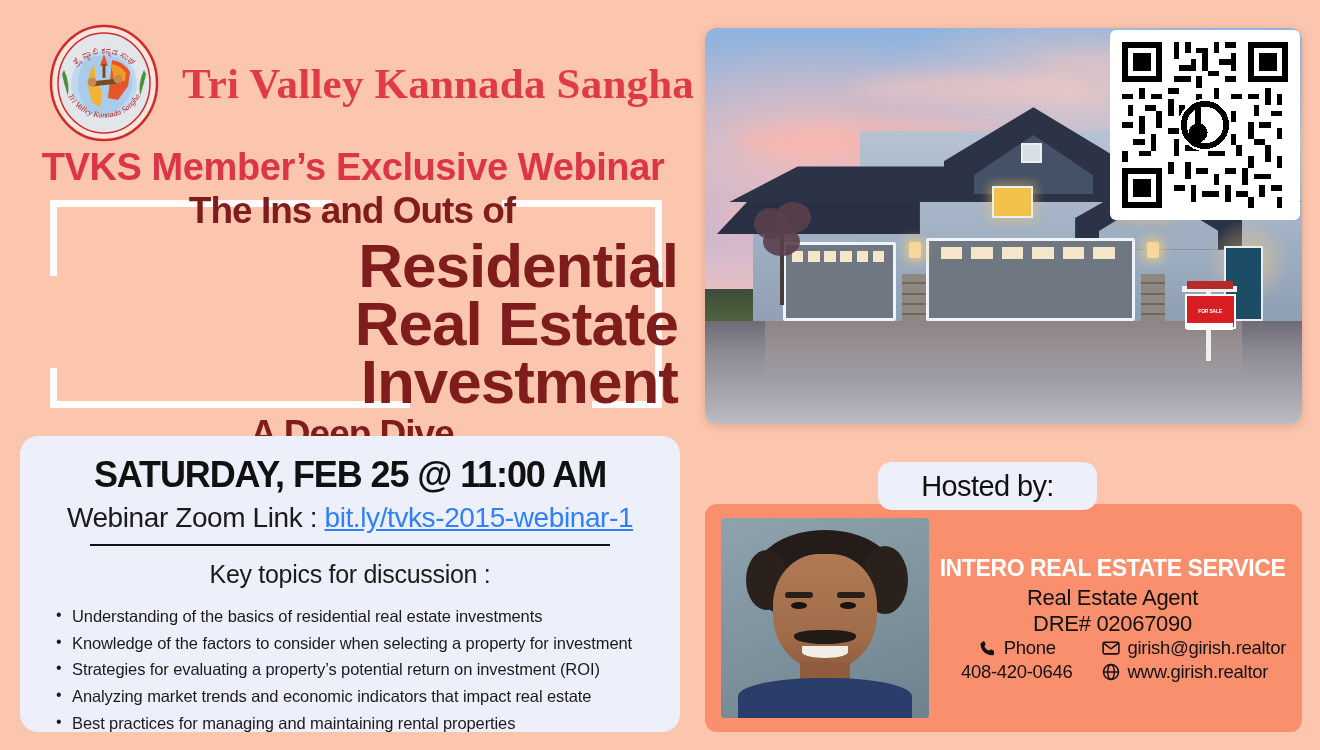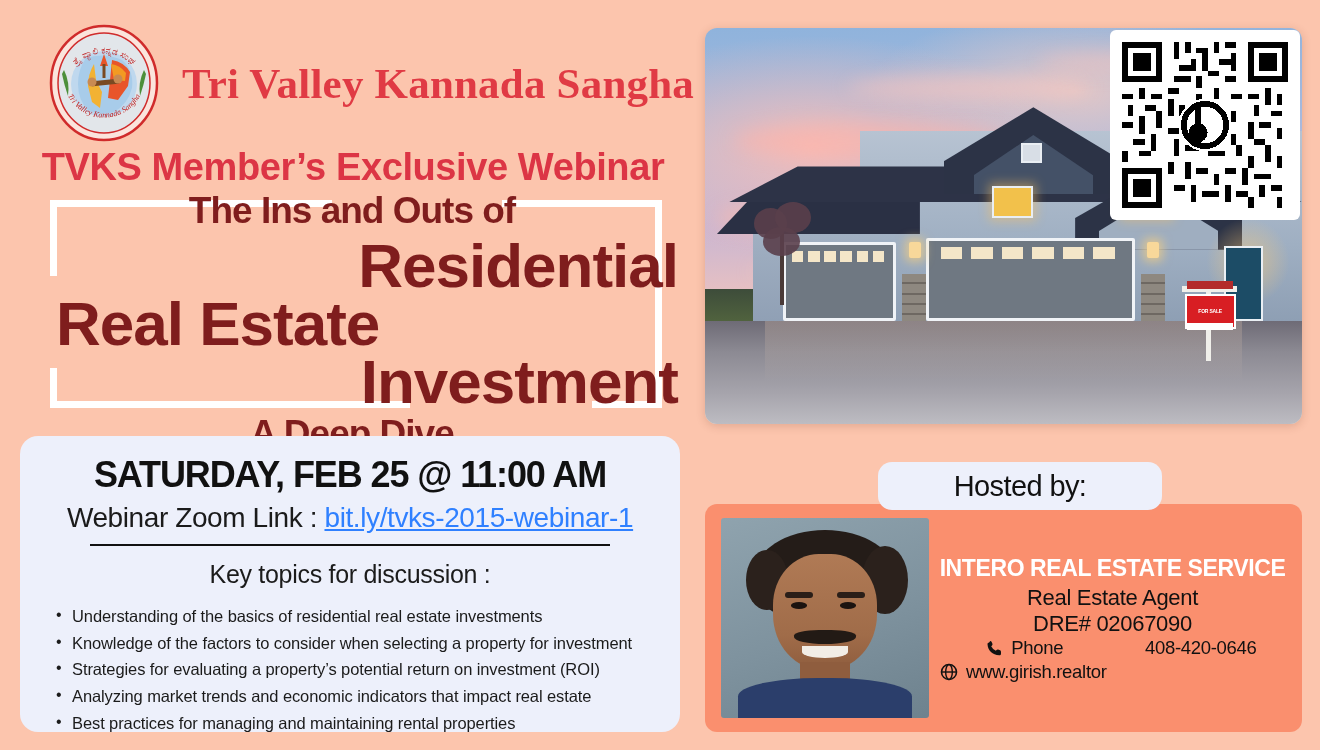--- a/index.html
+++ b/index.html
@@ -42,21 +42,21 @@
   .frame .l { left: 0; top: 0; width: 7px; height: 76px; }
   .frame .r { right: 0; top: 0; width: 7px; height: 202px; }
   .frame .b { left: 0; bottom: 0; width: 360px; height: 7px; }
   .frame .b2 { right: 0; bottom: 0; width: 70px; height: 7px; }
   .frame .l2 { left: 0; bottom: 0; width: 7px; height: 40px; }
 
   .title-block { position: absolute; left: 28px; top: 192px; width: 650px; color: #7f1d1d; }
   .t-line { font-weight: bold; letter-spacing: -1px; line-height: 1; }
   .t-small1 { font-size: 37px; text-align: center; margin-left: -2px; }
   .t-big1 { font-size: 62px; text-align: right; margin: 6px 0 0 14px; }
-  .t-big2 { font-size: 62px; text-align: left; margin: -4px 0 0 28px; }
+  .t-big2 { font-size: 62px; text-align: right; margin: -4px 0 0 28px; }
   .t-big3 { font-size: 62px; text-align: right; margin: -4px 0 0 0; }
   .t-small2 { font-size: 37px; text-align: center; margin: 2px 0 0 -2px; }
 
   
   .info-card {
     position: absolute; left: 20px; top: 436px; width: 660px; height: 296px;
     background: #EDF0FB; border-radius: 18px; padding: 18px 22px 14px;
   }
   .date-line {
     text-align: center; font-size: 36px; font-weight: bold; color: #111;
@@ -164,21 +164,21 @@
     text-align: center; letter-spacing: -.2px; }
   .sale-strip { position: absolute; left: 16%; top: 52%; width: 70%; height: 9%; background: #fff; }
 
   .qr-wrap {
     position: absolute; left: 1110px; top: 30px; width: 190px; height: 190px;
     background: #fff; border-radius: 6px; padding: 12px;
   }
   .qr-wrap svg { display: block; width: 100%; height: 100%; }
 
   .hosted-badge {
-    position: absolute; left: 878px; top: 462px; width: 284px; height: 48px;
+    position: absolute; left: 878px; top: 462px; width: 219px; height: 48px;
     background: #EDF0FB; border-radius: 14px;
     display: flex; align-items: center; justify-content: center;
     font-size: 29px; color: #111; letter-spacing: -.6px; z-index: 5;
   }
   .host-card {
     position: absolute; left: 705px; top: 504px; width: 597px; height: 228px;
     background: #FA8F6E; border-radius: 12px;
     display: flex; align-items: center; padding: 14px 16px;
   }
   .host-photo {
@@ -467,20 +467,27 @@
       <div class="host-role">Real Estate Agent</div>
       <div class="host-dre">DRE# 02067090</div>
 
       <div class="contact-grid">
         <div class="cc center">
           <svg width="19" height="19" viewBox="0 0 24 24">
             <path d="M6.6 2.5c.8 0 1.5.5 1.8 1.2l1 2.4c.3.7.1 1.5-.5 2l-1.1.9a13 13 0 0 0 5.9 5.9l.9-1.1c.5-.6 1.3-.8 2-.5l2.4 1c.7.3 1.2 1 1.2 1.8v2.4c0 1.2-1 2.2-2.2 2.1C9.3 20 3.8 14.5 3.2 6.8 3.1 5.5 4 4.5 5.2 4.5z" fill="#111"></path>
           </svg>
           <span>Phone</span>
         </div>
+        <div class="cc">
+          <svg width="20" height="20" viewBox="0 0 24 24">
+            <rect x="2.5" y="5" width="19" height="14" rx="2" fill="none" stroke="#111" stroke-width="1.9"></rect>
+            <path d="M3.5 6.5 L12 13 L20.5 6.5" fill="none" stroke="#111" stroke-width="1.9"></path>
+          </svg>
+          <span>girish@girish.realtor</span>
+        </div>
         <div class="cc center">
           <span>408-420-0646</span>
         </div>
         <div class="cc">
           <svg width="20" height="20" viewBox="0 0 24 24">
             <circle cx="12" cy="12" r="9" fill="none" stroke="#111" stroke-width="1.9"></circle>
             <ellipse cx="12" cy="12" rx="4" ry="9" fill="none" stroke="#111" stroke-width="1.7"></ellipse>
             <path d="M3 12h18" stroke="#111" stroke-width="1.7"></path>
           </svg>
           <span>www.girish.realtor</span>

